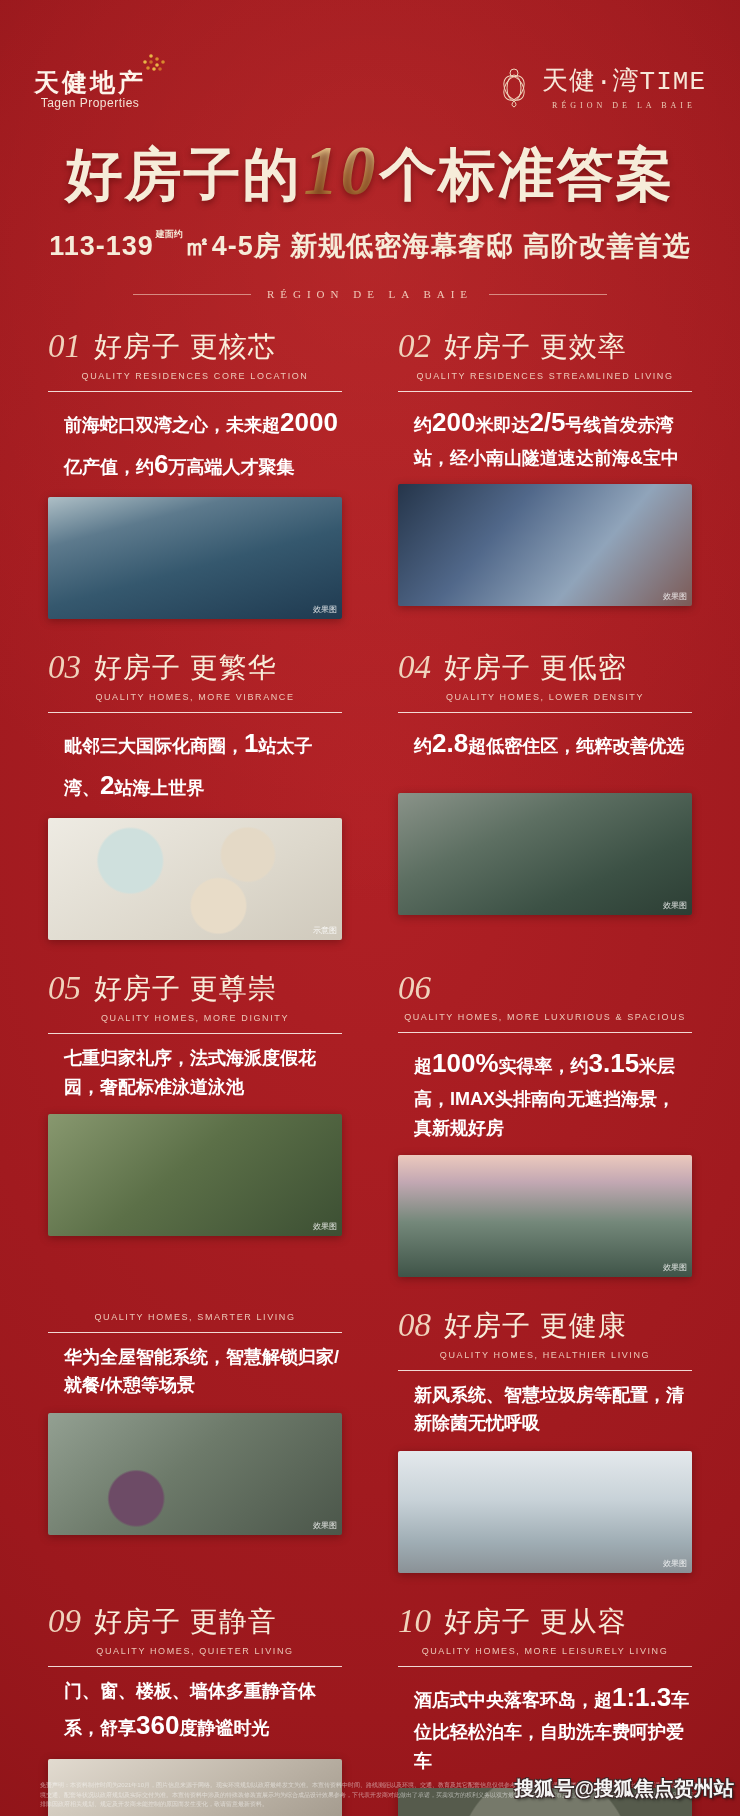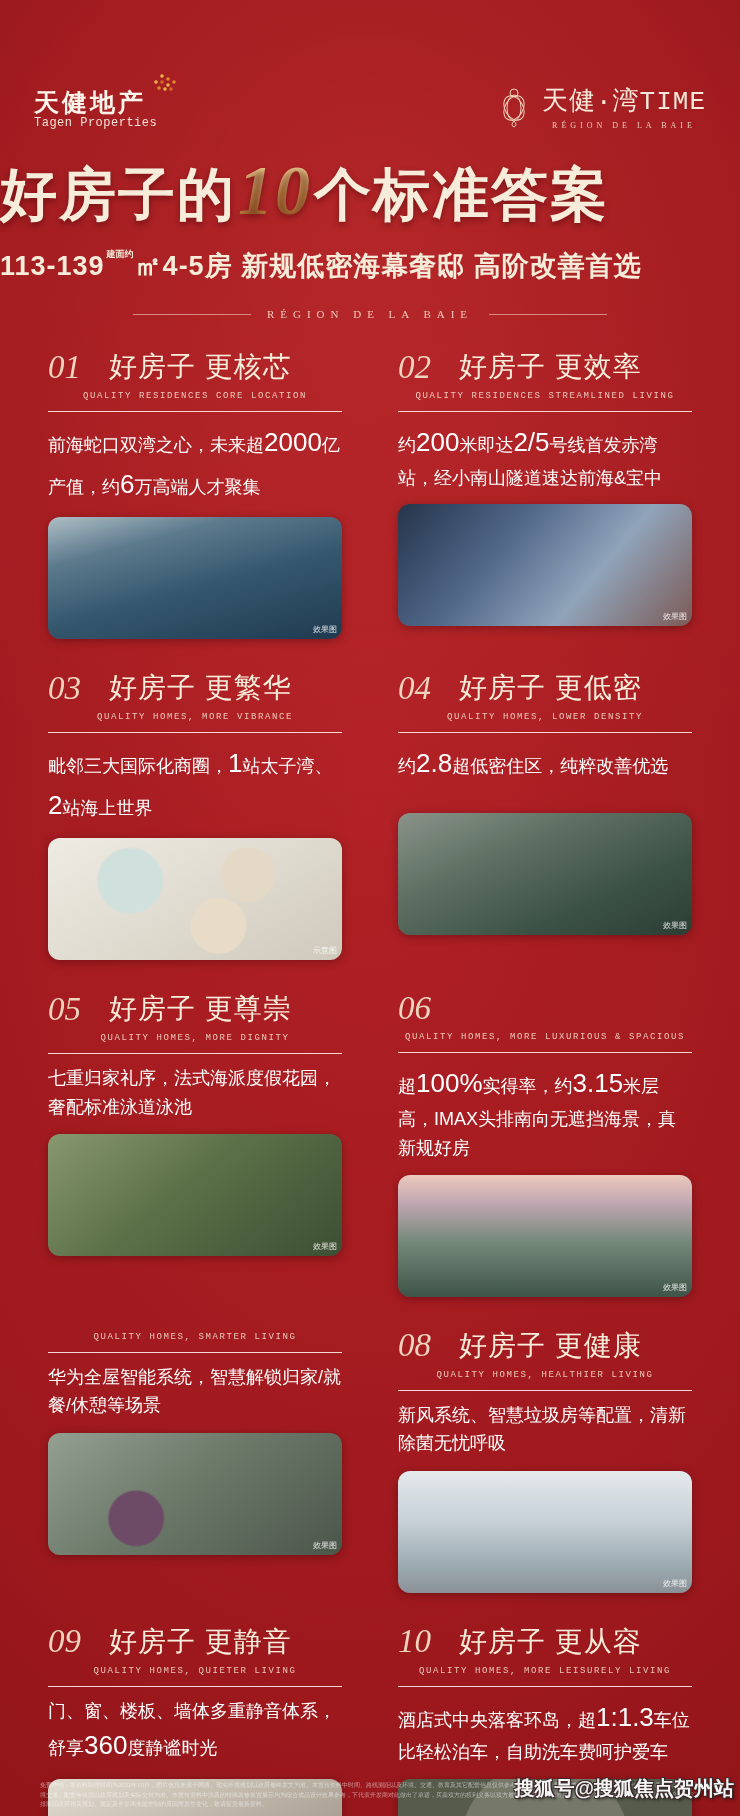--- a/index.html
+++ b/index.html
@@ -9,53 +9,53 @@
     background:#8c1216;
   }
   .page{
     position:relative;width:740px;height:1816px;overflow:hidden;
     background:
       radial-gradient(ellipse 120% 60% at 50% 14%, rgba(255,90,80,.18), rgba(0,0,0,0) 60%),
       radial-gradient(ellipse 140% 90% at 50% 45%, #b02025 0%, #9c181d 55%, #7d0f13 100%);
     color:#fff;
   }
   
-  .hdr{display:flex;justify-content:space-between;align-items:flex-end;padding:54px 34px 0 34px;height:76px;}
+  .hdr{display:flex;justify-content:space-between;align-items:flex-end;padding:34px 34px 0 34px;height:76px;}
   .logoL{position:relative;line-height:1.05;}
   .logoL .cn{font-size:25px;font-weight:bold;letter-spacing:3px;color:#fdf4ea;}
   .logoL .en{font-size:12px;color:#f3e3d6;letter-spacing:.5px;margin-top:2px;}
   .logoL svg{position:absolute;top:-16px;right:-22px;}
   .logoR{text-align:center;display:flex;align-items:flex-end;gap:8px;}
   .logoR .emb{margin-bottom:2px;}
   .logoR .txt{display:flex;flex-direction:column;align-items:center;}
   .logoR .cn{font-family:Liberation Mono, monospace;font-size:26px;letter-spacing:1px;color:#f7e8da;}
   .logoR .en{font-family:"Liberation Serif","DejaVu Serif",serif;font-size:8px;letter-spacing:4px;color:#eccfb9;margin-top:3px;}
   
-  .hero{margin-top:26px;}
+  .hero{text-align:center;margin-top:26px;}
   .h-title{font-family:"Liberation Serif","DejaVu Serif",serif;font-weight:bold;font-size:57px;letter-spacing:2px;color:#f6ecd9;text-shadow:0 3px 6px rgba(60,0,0,.45);}
   .h-title .gold{
     font-style:italic;font-size:70px;line-height:1;padding:0 2px;
     background:linear-gradient(180deg,#f4d9a0 10%,#d19a54 55%,#a96f30 90%);
     -webkit-background-clip:text;background-clip:text;color:transparent;
   }
   .h-sub{margin-top:14px;font-size:27px;font-weight:bold;color:#f6ecd9;letter-spacing:1px;}
   .h-sub .sup{font-size:9px;vertical-align:18px;letter-spacing:0;margin:0 1px 0 2px;}
   .divider{display:flex;align-items:center;justify-content:center;gap:16px;margin-top:24px;}
   .divider .ln{width:118px;height:1px;background:rgba(250,225,205,.55);}
   .divider .dtxt{font-family:"Liberation Serif","DejaVu Serif",serif;font-size:11px;letter-spacing:6px;color:rgba(250,228,208,.85);}
   
   .grid{display:grid;grid-template-columns:1fr 1fr;column-gap:56px;row-gap:30px;padding:28px 48px 0 48px;}
-  .card-head{display:flex;align-items:center;gap:28px;}
+  .card-head{display:flex;align-items:flex-start;gap:13px;}
   .num{font-family:"Liberation Serif","DejaVu Serif",serif;font-style:italic;font-size:33px;color:#f0d3bc;}
   .ttl{font-size:28px;font-weight:normal;letter-spacing:1px;color:#f8edda;}
-  .en{font-family:Liberation Mono, monospace;font-size:9px;letter-spacing:1.6px;color:rgba(248,228,208,.85);text-align:center;margin-top:5px;}
+  .en{font-family:Liberation Sans, sans-serif;font-size:9px;letter-spacing:1.6px;color:rgba(248,228,208,.85);text-align:center;margin-top:5px;}
   .rule{height:1px;background:rgba(255,250,245,.85);margin:10px 0 10px 0;}
-  .body{margin:0 0 12px 0;font-size:18px;font-weight:normal;line-height:1.6;color:#ffffff;min-height:58px;}
+  .body{margin:0 0 12px 16px;font-size:18px;font-weight:bold;line-height:1.6;color:#ffffff;min-height:58px;}
   .body .big{font-size:26px;letter-spacing:0;}
-  .img{position:relative;height:122px;border-radius:12px;box-shadow:0 2px 8px rgba(40,0,0,.35);}
+  .img{position:relative;height:122px;border-radius:2px;box-shadow:0 2px 8px rgba(40,0,0,.35);}
   .imgtag{position:absolute;right:5px;bottom:4px;font-size:8px;font-weight:normal;color:rgba(255,255,255,.85);}
   
   .img-s1{background:linear-gradient(165deg,#aebfc6 0%,#5d7a8d 25%,#35586e 55%,#1f3a50 100%);}
   .img-s2{background:linear-gradient(130deg,#25354a 0%,#51688a 35%,#90a4ba 65%,#7c5a56 100%);}
   .img-s3{background:radial-gradient(circle at 28% 35%,#cfe0dd 0 14%,rgba(0,0,0,0) 15%),radial-gradient(circle at 68% 30%,#e4d9c6 0 12%,rgba(0,0,0,0) 13%),radial-gradient(circle at 58% 72%,#e8dcc8 0 14%,rgba(0,0,0,0) 15%),linear-gradient(150deg,#eeebe3,#ddd8cc 60%,#cfc9bc);padding-left:12px;}
   .img-s4{background:linear-gradient(155deg,#8a9389 0%,#5d6f62 35%,#3c5145 70%,#2c3e34 100%);}
   .img-s5{background:linear-gradient(140deg,#88986f 0%,#5c7048 45%,#3c4f33 100%);}
   .img-s6{background:linear-gradient(180deg,#ecc9bd 0%,#c3a8b3 22%,#74887a 55%,#3f5448 100%);}
   .img-s7{background:radial-gradient(circle at 30% 70%,#6d4b66 0 12%,rgba(0,0,0,0) 13%),linear-gradient(140deg,#93a092 0%,#6d7a6a 45%,#4b564a 100%);}
   .img-s8{background:linear-gradient(180deg,#e4e9ec 0%,#c8d2d8 40%,#9fadb4 75%,#8a9196 100%);}

